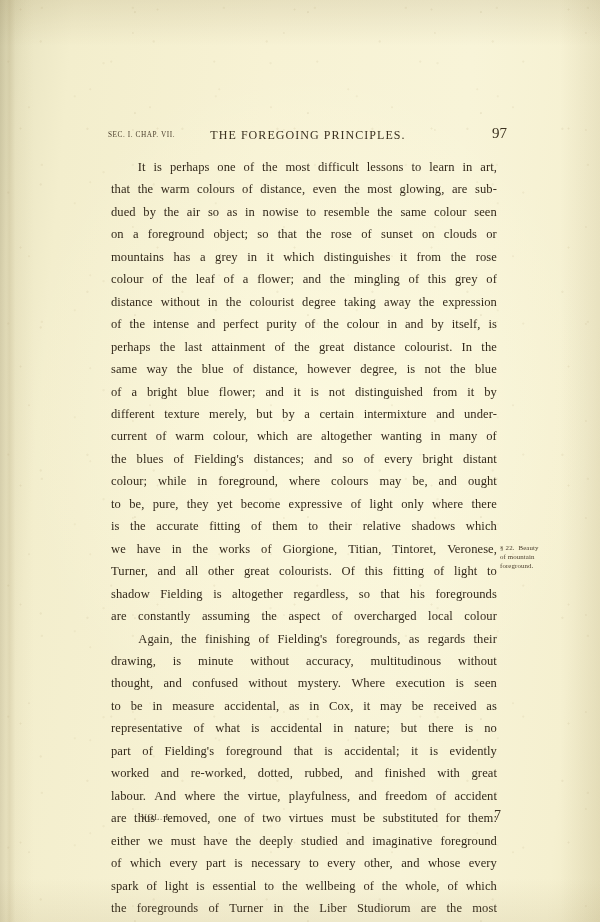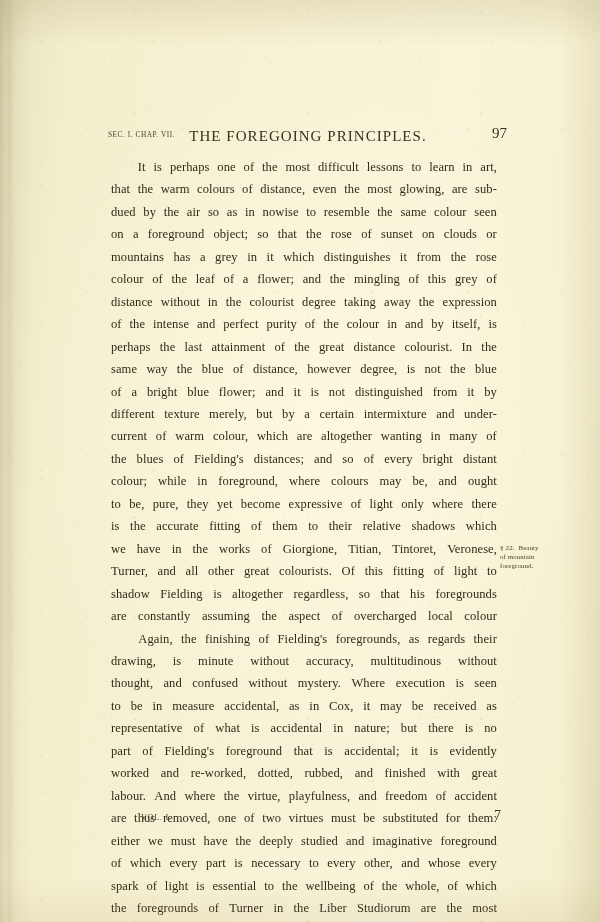--- a/index.html
+++ b/index.html
@@ -100,21 +100,21 @@
     font-size: 7.3px;
     letter-spacing: 0.55px;
     font-variant: small-caps;
     text-transform: uppercase;
     color: #4a3e2c;
   }
   .rh-title {
     position: absolute;
     left: 0; right: 0; top: 0;
     text-align: center;
-    font-size: 15px;
+    font-size: 12px;
     letter-spacing: 1.05px;
     text-transform: uppercase;
     color: #3a301f;
     margin-left: 10px;
   }
   .rh-pageno {
     position: absolute;
     right: -9px; top: -3px;
     font-size: 15px;
     color: #3a301f;

